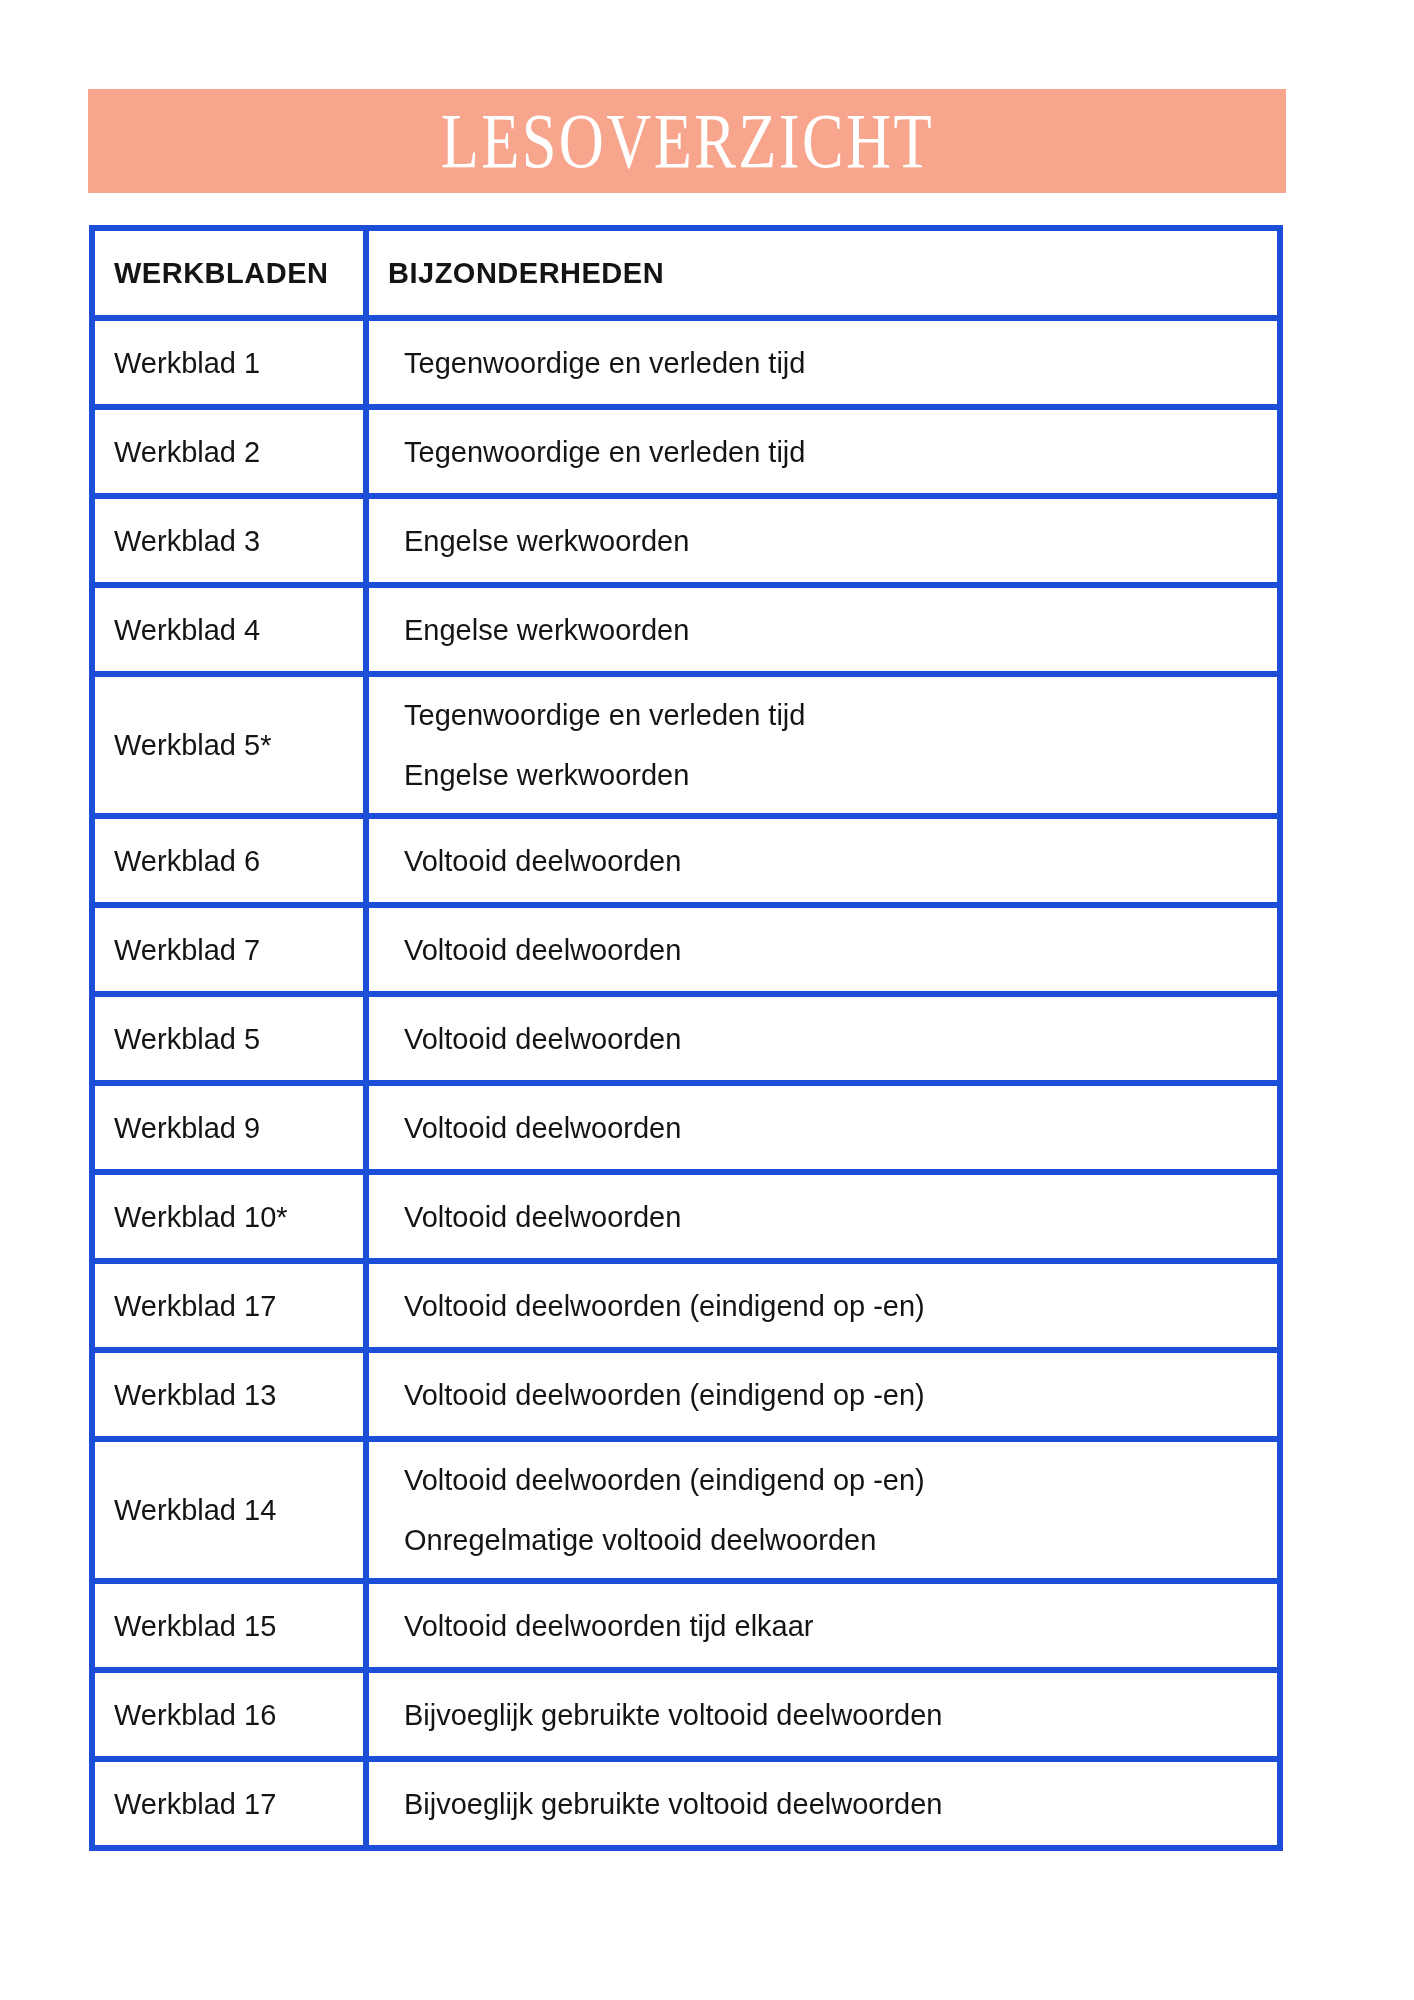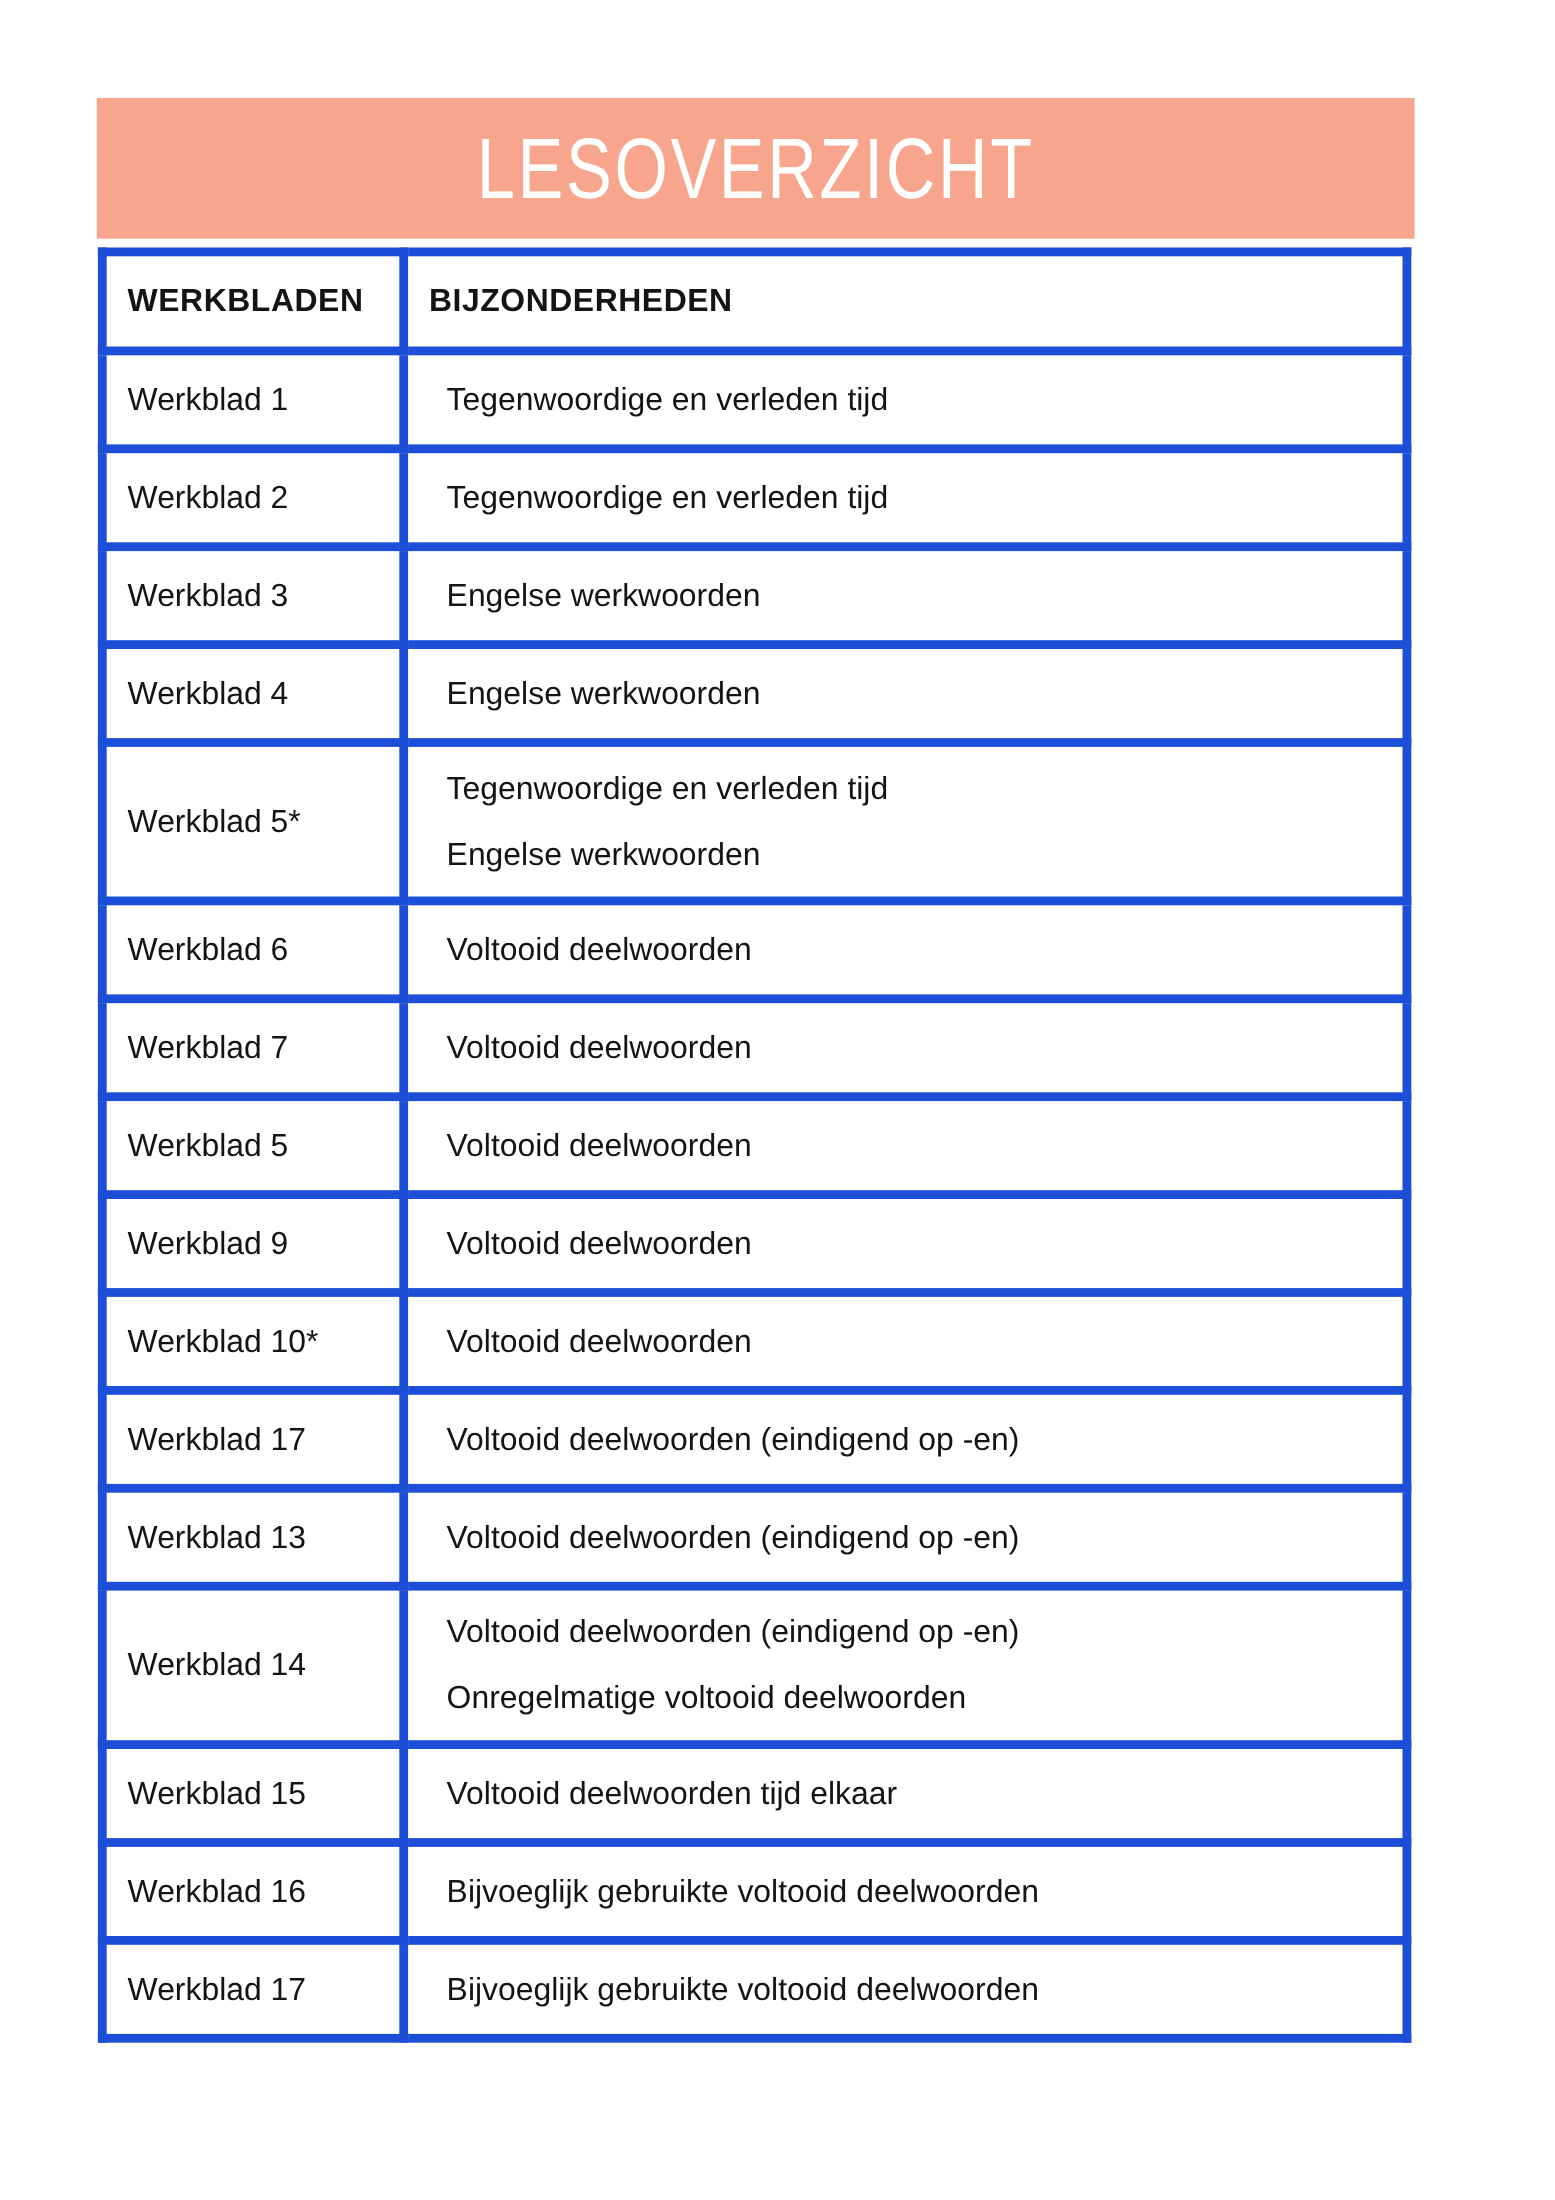--- a/index.html
+++ b/index.html
@@ -13,25 +13,26 @@
     width: 1414px;
     height: 2000px;
     background: #ffffff;
     overflow: hidden;
   }
   .banner {
     position: absolute;
     left: 88px;
     top: 89px;
     width: 1198px;
-    height: 128px;
+    height: 104px;
     background: #f8a58d;
     display: flex;
     align-items: center;
     justify-content: center;
+    font-family: Liberation Serif, serif;
   }
   .banner h1 {
     margin: 0;
     color: #ffffff;
     font-size: 78px;
     font-weight: 400;
     letter-spacing: 3px;
     white-space: nowrap;
     transform: scaleX(0.80);
     transform-origin: center center;
@@ -40,21 +41,21 @@
     position: absolute;
     left: 89px;
     top: 225px;
     width: 1194px;
     border-collapse: collapse;
     table-layout: fixed;
     color: #141414;
   }
   table.overview th,
   table.overview td {
-    border: 8px solid #1d4ed8;
+    border: 6px solid #1d4ed8;
     vertical-align: middle;
     text-align: left;
     padding: 0 10px 0 19px;
     font-size: 29px;
     line-height: 44px;
   }
   table.overview col.c1 { width: 274px; }
   thead tr { height: 90px; }
   thead th {
     font-weight: 700;

